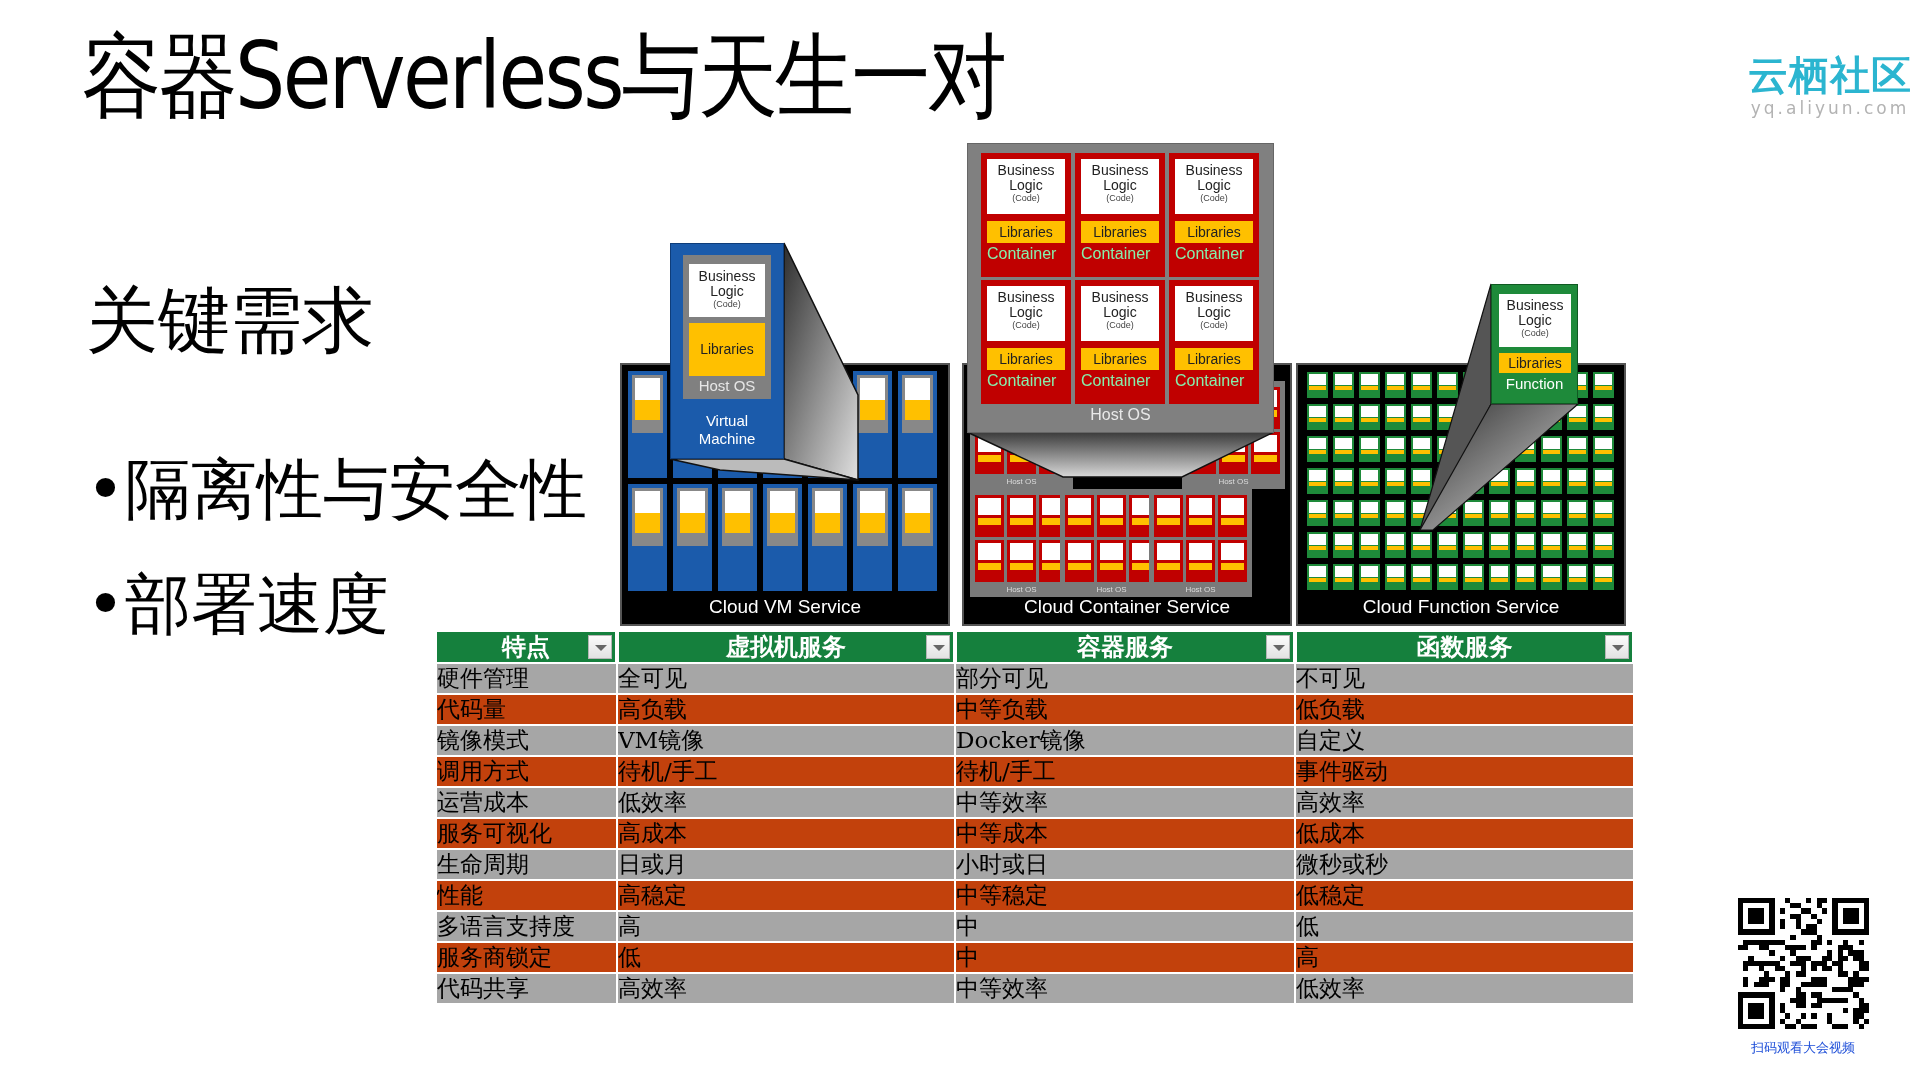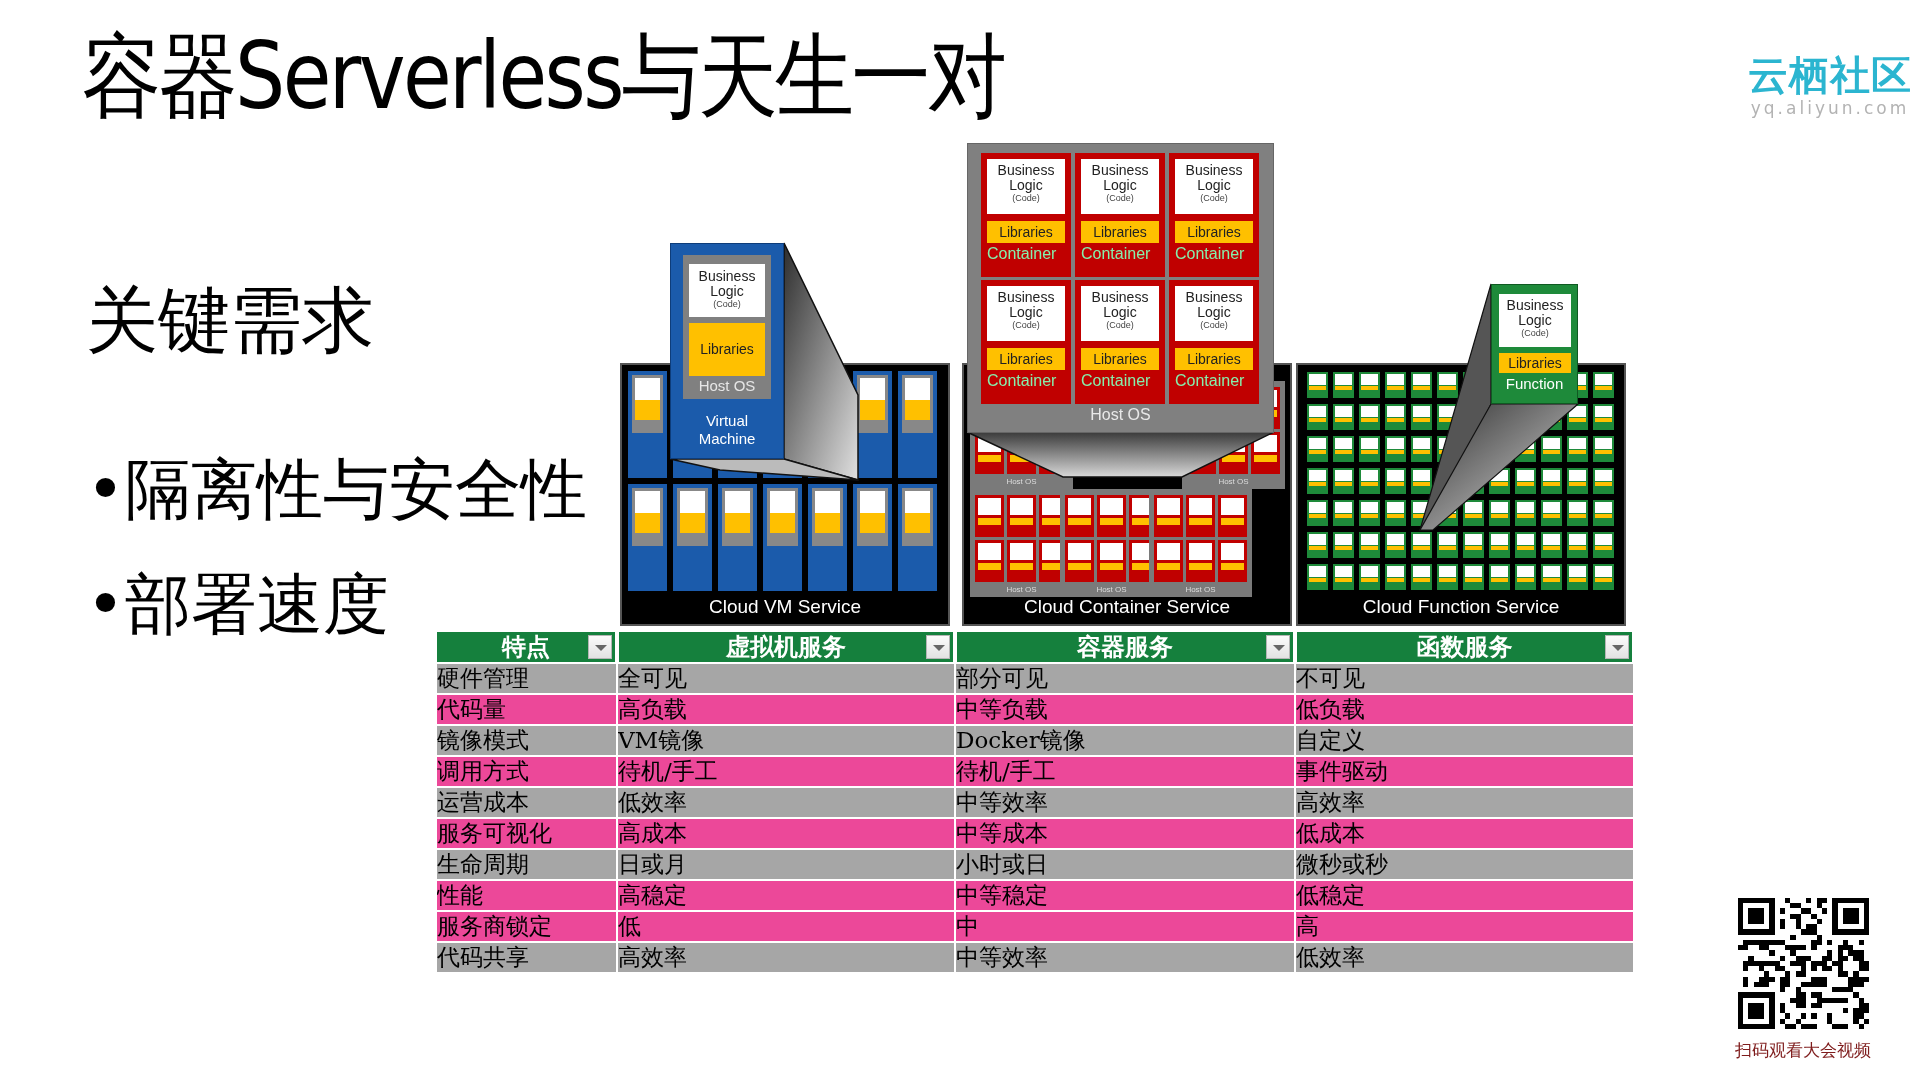--- a/index.html
+++ b/index.html
@@ -59,23 +59,23 @@
 #fn-popout .lib{position:absolute;left:7px;top:68px;width:72px;height:20px;background:#ffc000;text-align:center;font-family:"Liberation Sans",sans-serif;font-size:14px;line-height:20px;color:#222}
 #fn-popout .lbl{position:absolute;left:0;right:0;top:90px;text-align:center;color:#fff;font-size:15px;font-family:Liberation Sans, sans-serif}
 svg.connector{position:absolute;left:0;top:0;pointer-events:none}
 
 #table{left:437px;top:632px;width:1197px;border-collapse:collapse;table-layout:fixed}
 #table th{background:#15803d;color:#fff;height:30px;font-size:24px;font-weight:bold;position:relative;border-right:4px solid #fff;font-family:"DejaVu Serif",serif;line-height:30px}
 #table th .dd{position:absolute;right:3px;top:3px;width:24px;height:24px;background:linear-gradient(#fbfbfb,#e2e2e2);border:1px solid #b5b5b5}
 #table th .dd::after{content:"";position:absolute;left:6px;top:9px;border-left:6px solid transparent;border-right:6px solid transparent;border-top:6px solid #666}
 #table td{height:31px;font-size:23px;color:#000;border:2px solid #fff;border-left:none;line-height:27px;font-family:"DejaVu Serif",serif;white-space:nowrap;overflow:hidden}
 #table tr.odd td{background:#a6a6a6}
-#table tr.even td{background:#ec4899}
+#table tr.even td{background:#c2410c}
 #qr{left:1738px;top:898px;width:131px;height:131px}
-#qr-caption{left:1722px;top:1039px;width:162px;text-align:center;font-size:17px;color:#7f1d1d}
+#qr-caption{left:1722px;top:1039px;width:162px;text-align:center;font-size:13px;color:#1d4ed8}
 </style>
 </head>
 <body>
 
 <div id="title" class="abs">容器Serverless与天生一对</div>
 
 <div id="logo" class="abs">
   <div class="cn">云栖社区</div>
   <div class="en">yq.aliyun.com</div>
 </div>
@@ -831,20 +831,26 @@
         <td>生命周期</td>
         <td>日或月</td>
         <td>小时或日</td>
         <td>微秒或秒</td>
       </tr>
       <tr class="even">
         <td>性能</td>
         <td>高稳定</td>
         <td>中等稳定</td>
         <td>低稳定</td>
+      </tr>
+      <tr class="odd">
+        <td>多语言支持度</td>
+        <td>高</td>
+        <td>中</td>
+        <td>低</td>
       </tr>
       <tr class="even">
         <td>服务商锁定</td>
         <td>低</td>
         <td>中</td>
         <td>高</td>
       </tr>
       <tr class="odd">
         <td>代码共享</td>
         <td>高效率</td>

